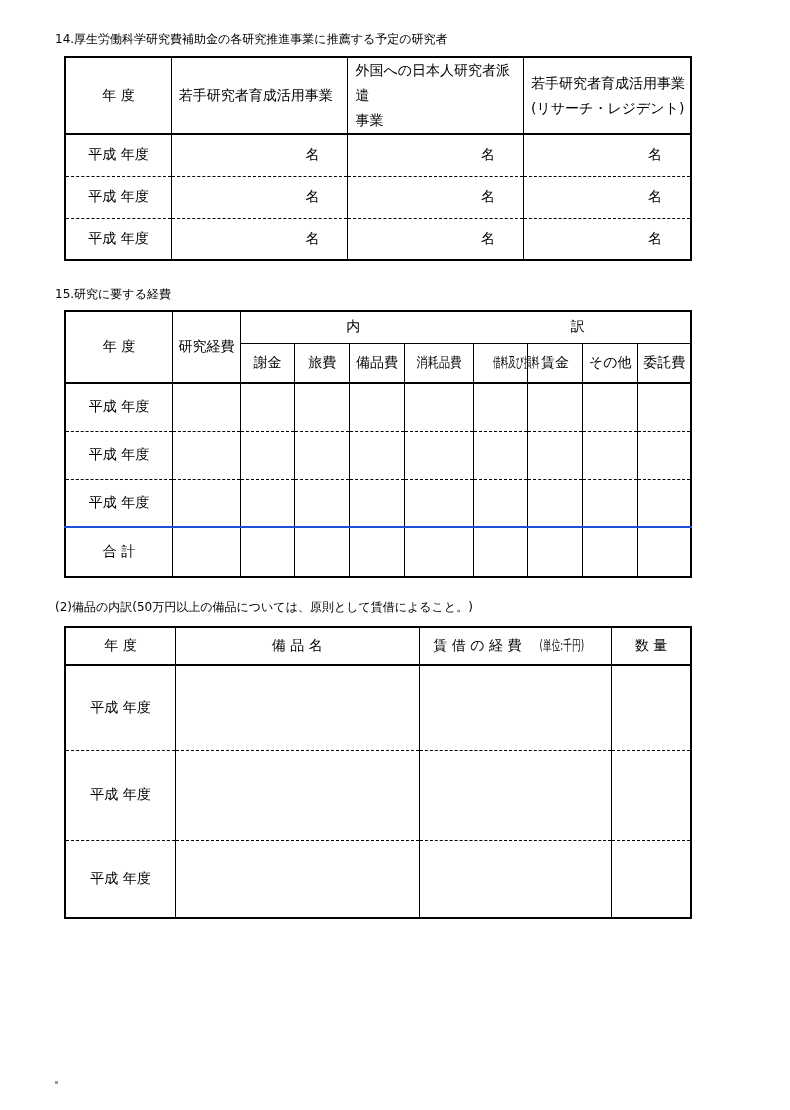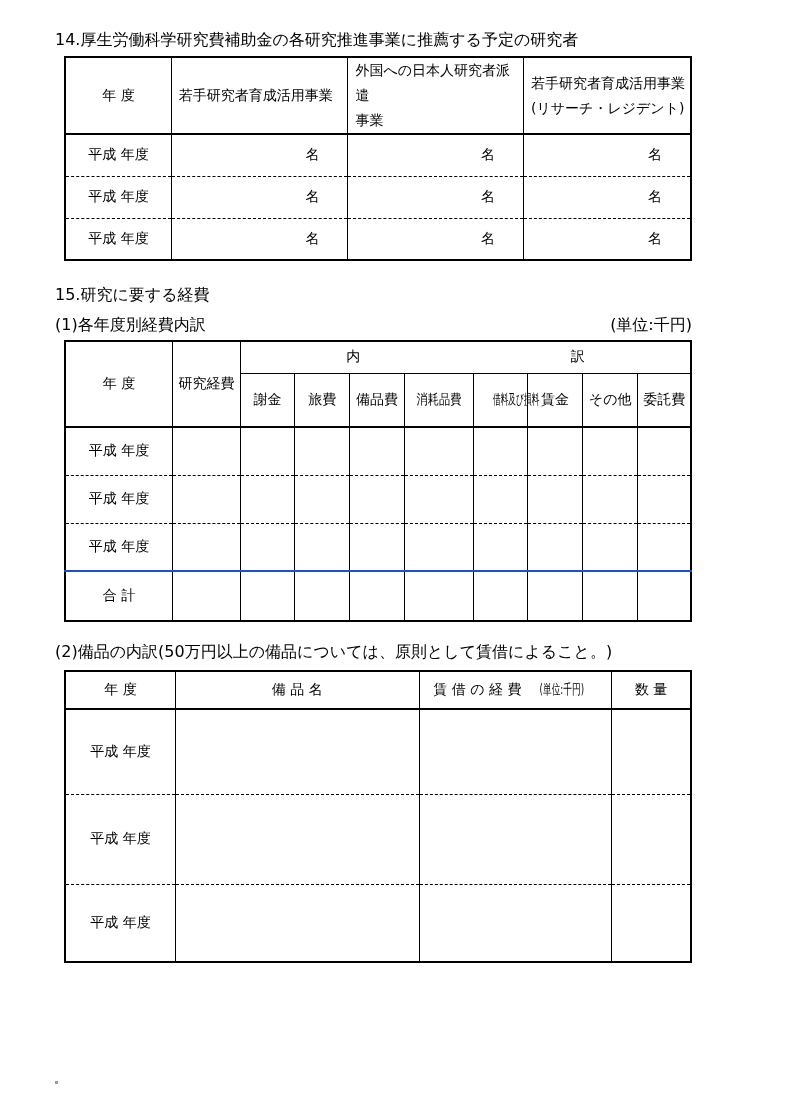--- a/index.html
+++ b/index.html
@@ -7,42 +7,42 @@
   body {
     width: 790px; height: 1110px;
     background: #ffffff;
     color: #000000;
     font-family: "DejaVu Sans", sans-serif;
     font-size: 14px;
     position: relative;
   }
   .page { padding: 30px 0 0 55px; width: 790px; }
 
-  .sec-title { font-size: 16px; line-height: 19px; white-space: nowrap; }
+  .sec-title { font-size: 12px; line-height: 19px; white-space: nowrap; }
 
   table { border-collapse: collapse; table-layout: fixed; margin-left: 9px; }
   table { border: 2px solid #000; }
   td { border-left: 1px solid #000; border-right: 1px solid #000; padding: 0; vertical-align: middle; font-size: 14px; }
 
   
   .t14 { width: 628px; margin-top: 7px; }
   .t14 tr.head td { border-bottom: 2px solid #000; height: 57px; }
   .t14 td.hleft { text-align: left; padding-left: 7px; line-height: 25px; }
   .t14 td.center { text-align: center; }
   .t14 tr.body td { height: 42px; }
   .t14 tr.dash td { border-top: 1px dashed #000; }
   .t14 td.cnt { text-align: right; padding-right: 28px; }
 
   
   .t15 { width: 628px; margin-top: 6px; }
   .t15 tr.h1 td { height: 32px; }
   .t15 td.span-uchiwake { border-bottom: 1px solid #000; }
   .uchiwake { display: flex; justify-content: space-around; align-items: center; }
   .t15 td.rowspan2 { text-align: center; border-bottom: 2px solid #000; }
-  .t15 tr.h2 td { height: 54px; text-align: center; border-bottom: 2px solid #000; }
+  .t15 tr.h2 td { height: 40px; text-align: center; border-bottom: 2px solid #000; }
   .t15 tr.body td { height: 48px; }
   .t15 tr.dash td { border-top: 1px dashed #000; }
   .t15 tr.total td { border-top: 2px solid #1d4ed8; height: 50px; }
   .t15 td.yearcell, .t15 td.totalcell { text-align: center; }
   .sq80 { display: inline-block; white-space: nowrap; transform: scaleX(0.8); transform-origin: center; }
   .sq55 { display: inline-block; white-space: nowrap; transform: scaleX(0.55); transform-origin: center; }
 
   
   .line-15 { margin-top: 24px; }
   .line-sub1 { margin-top: 11px; display: flex; justify-content: space-between; width: 637px; }
@@ -107,24 +107,20 @@
       <td class="center">平成 年度</td>
       <td class="cnt">名</td>
       <td class="cnt">名</td>
       <td class="cnt">名</td>
     </tr>
   </tbody>
     </table>
 
   <div class="sec-title line-15">15.研究に要する経費</div>
 
-  <div class="line-sub1">
-    <span class="sec-title">(1)各年度別経費内訳</span>
-    <span class="sec-title">(単位:千円)</span>
-  </div>
 
   <table class="t15">
     <colgroup>
       <col style="width:107px">
         <col style="width:68px">
         <col style="width:54px">
         <col style="width:55px">
         <col style="width:54px">
         <col style="width:69px">
         <col style="width:54px">

